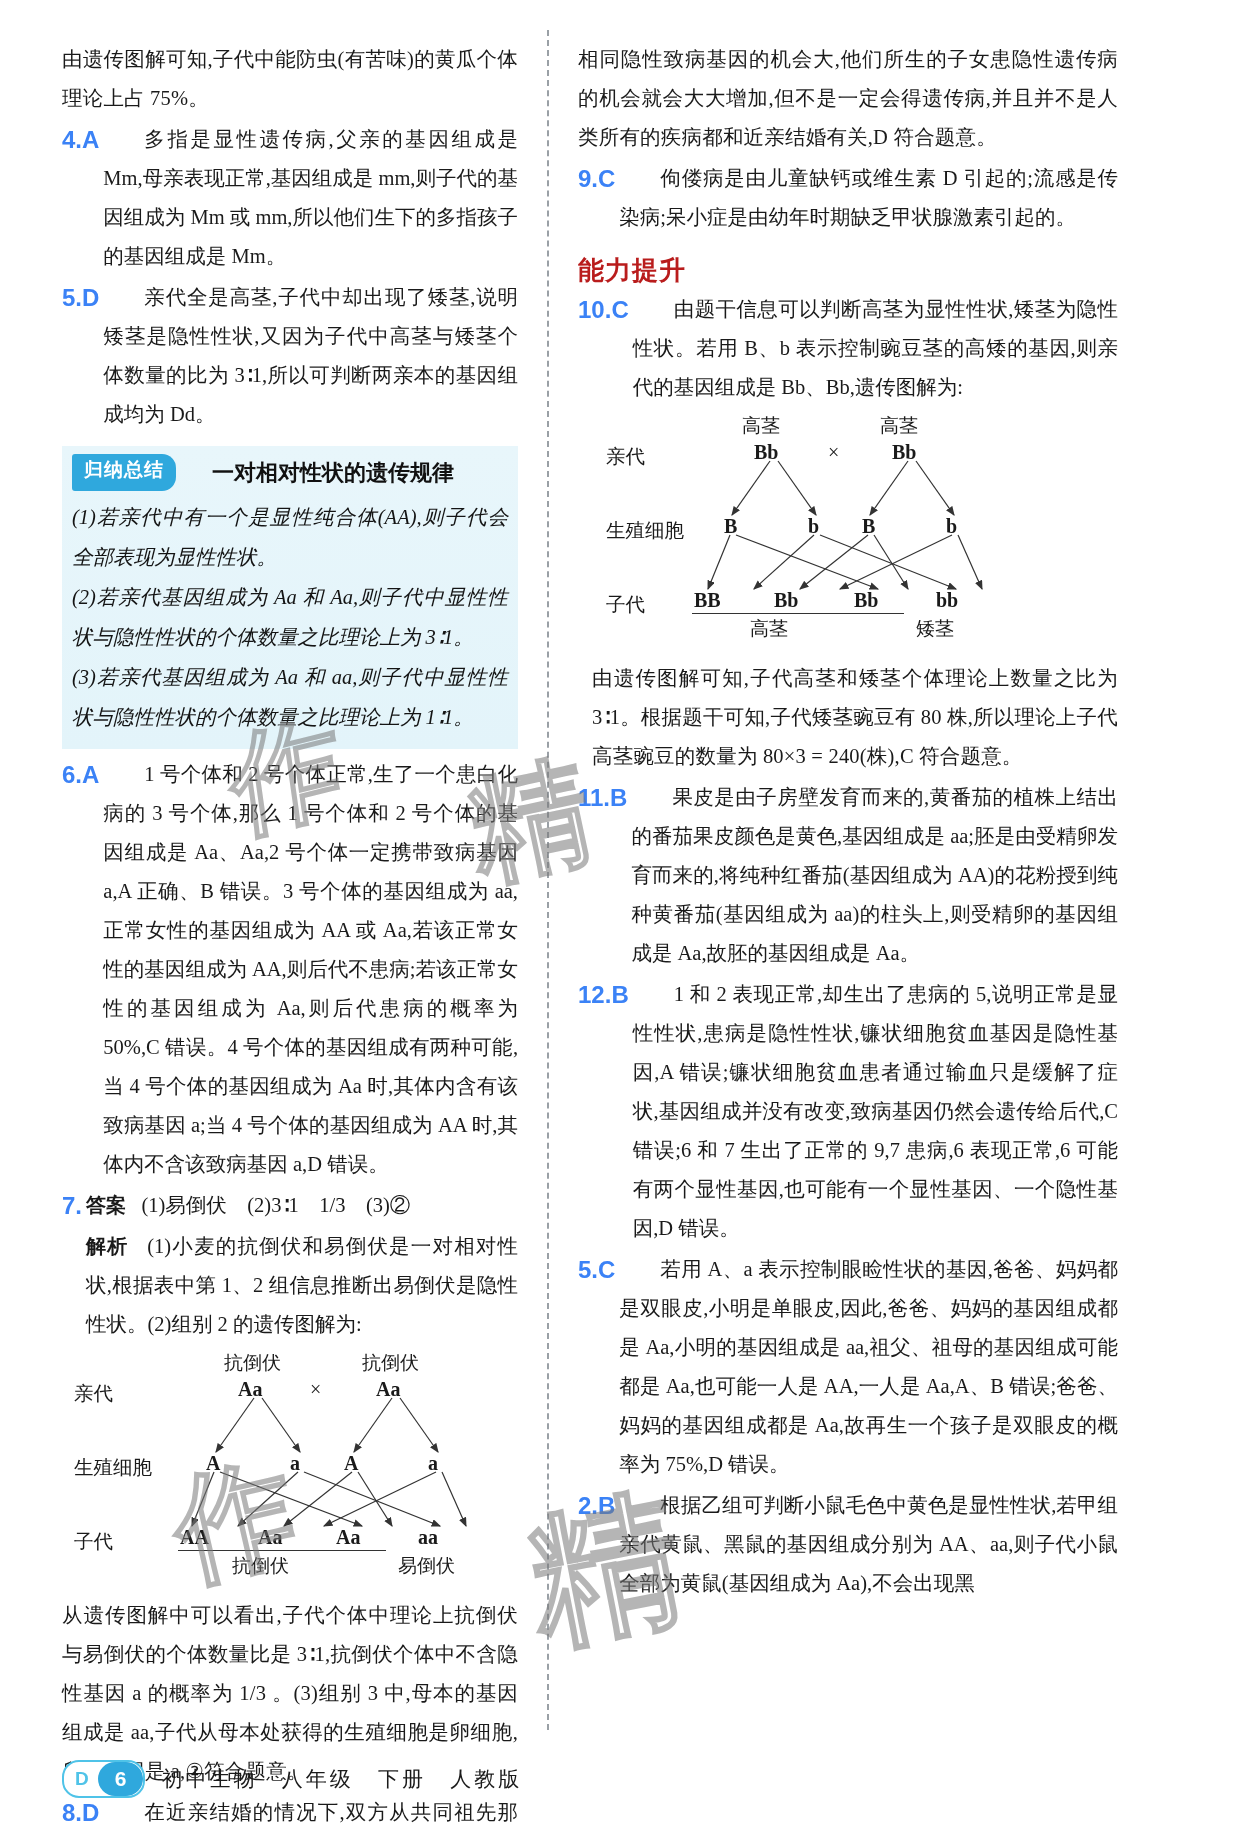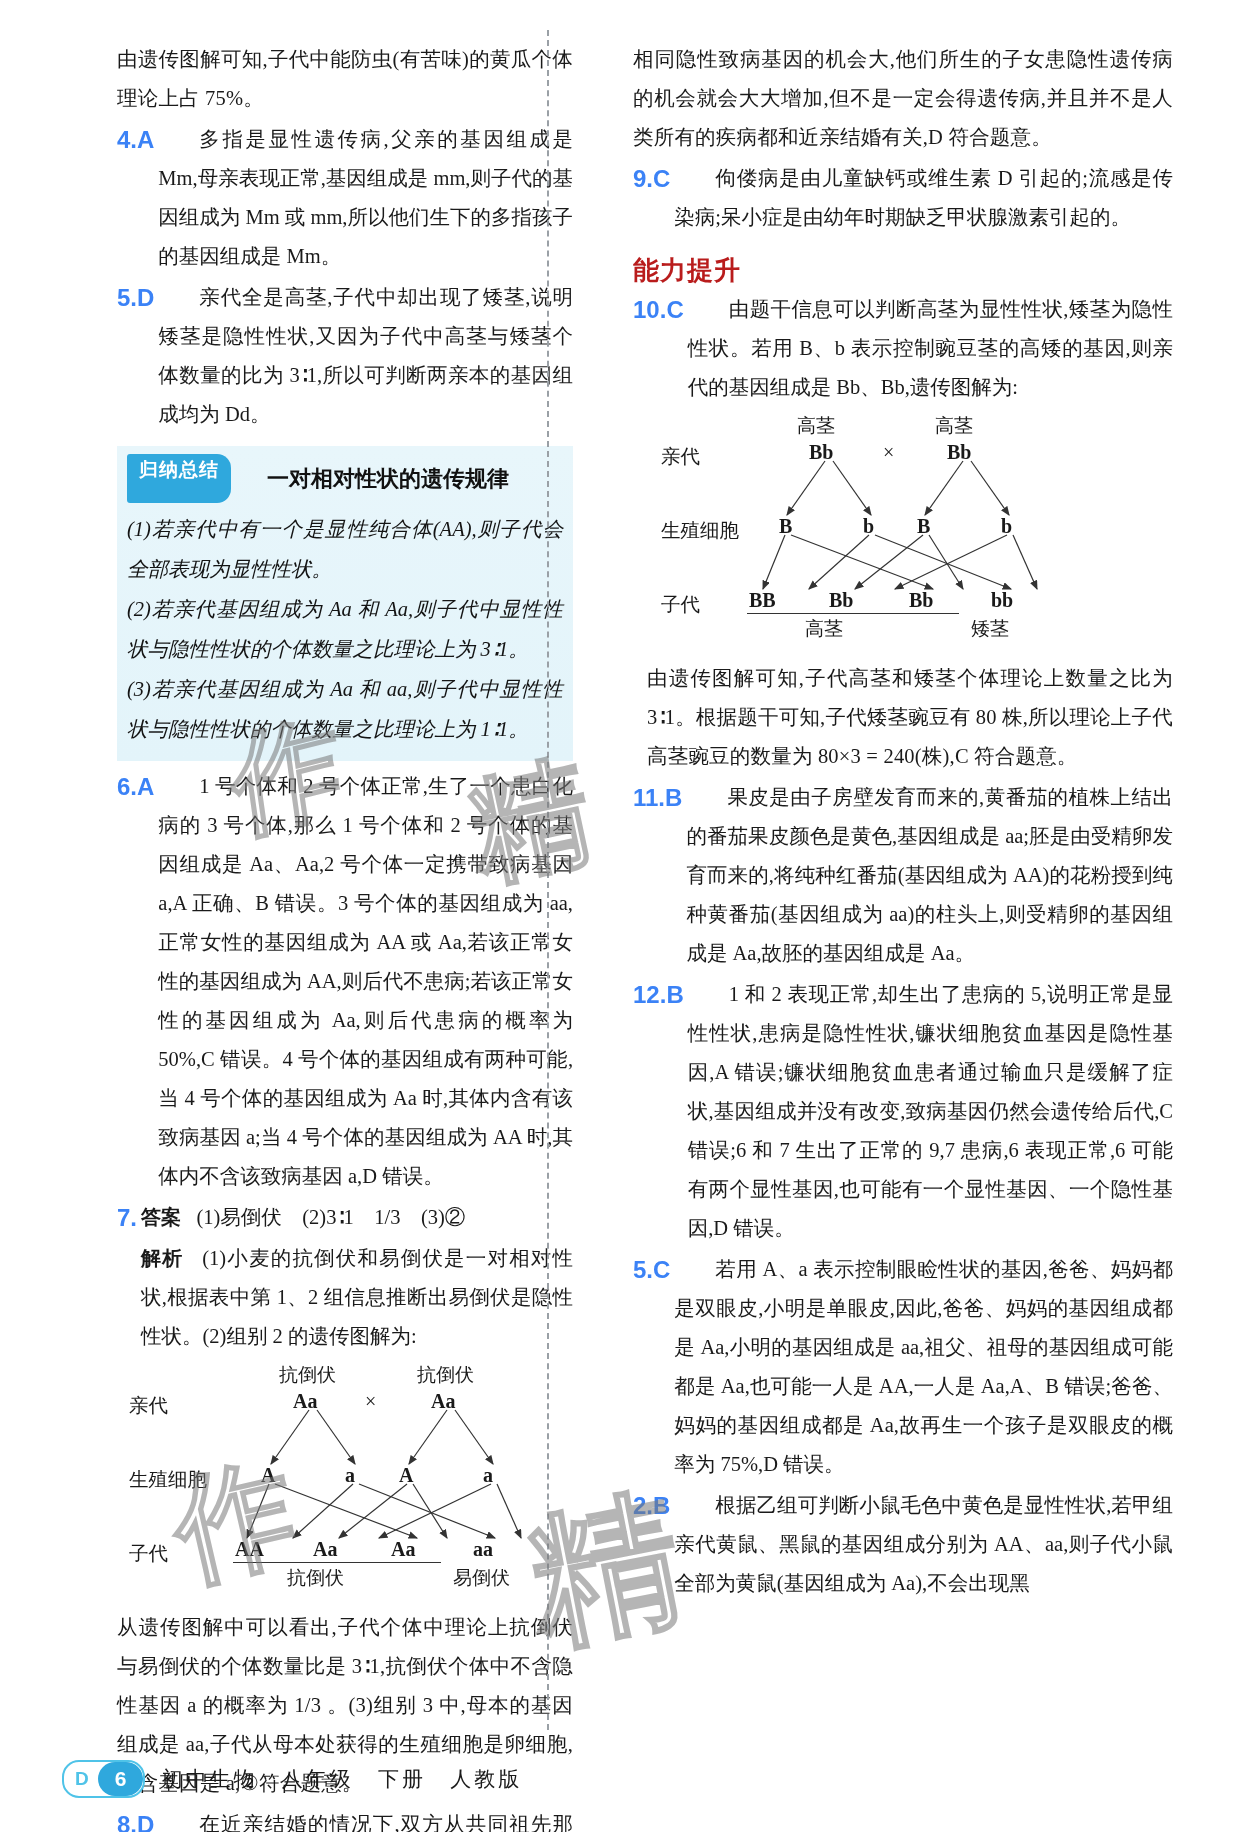--- a/index.html
+++ b/index.html
@@ -22,21 +22,20 @@
     inset: 0;
     padding: 0;
   }
 
   .columns {
     position: absolute;
     left: 0; top: 0;
     width: 1250px;
     height: 1752px;
     display: flex;
-    justify-content: center;
   }
   .col {
     width: 540px;
     padding: 40px 22px 0 62px;
     box-sizing: border-box;
     position: relative;
   }
   .col.right {
     padding-left: 38px;
     width: 600px;
@@ -101,21 +100,21 @@
     align-items: center;
     gap: 14px;
     margin-bottom: 6px;
   }
   .tag {
     background: #2fa8dd;
     color: #ffffff;
     font-family: Liberation Serif, serif;
     font-weight: bold;
     font-size: 19px;
-    padding: 3px 12px 20px 12px;
+    padding: 3px 12px 8px 12px;
     border-radius: 3px 14px 14px 3px;
     letter-spacing: 1px;
   }
   .tag-title {
     font-family: "Liberation Sans", sans-serif;
     font-weight: bold;
     font-size: 22px;
     color: #111;
     margin-left: 22px;
   }

